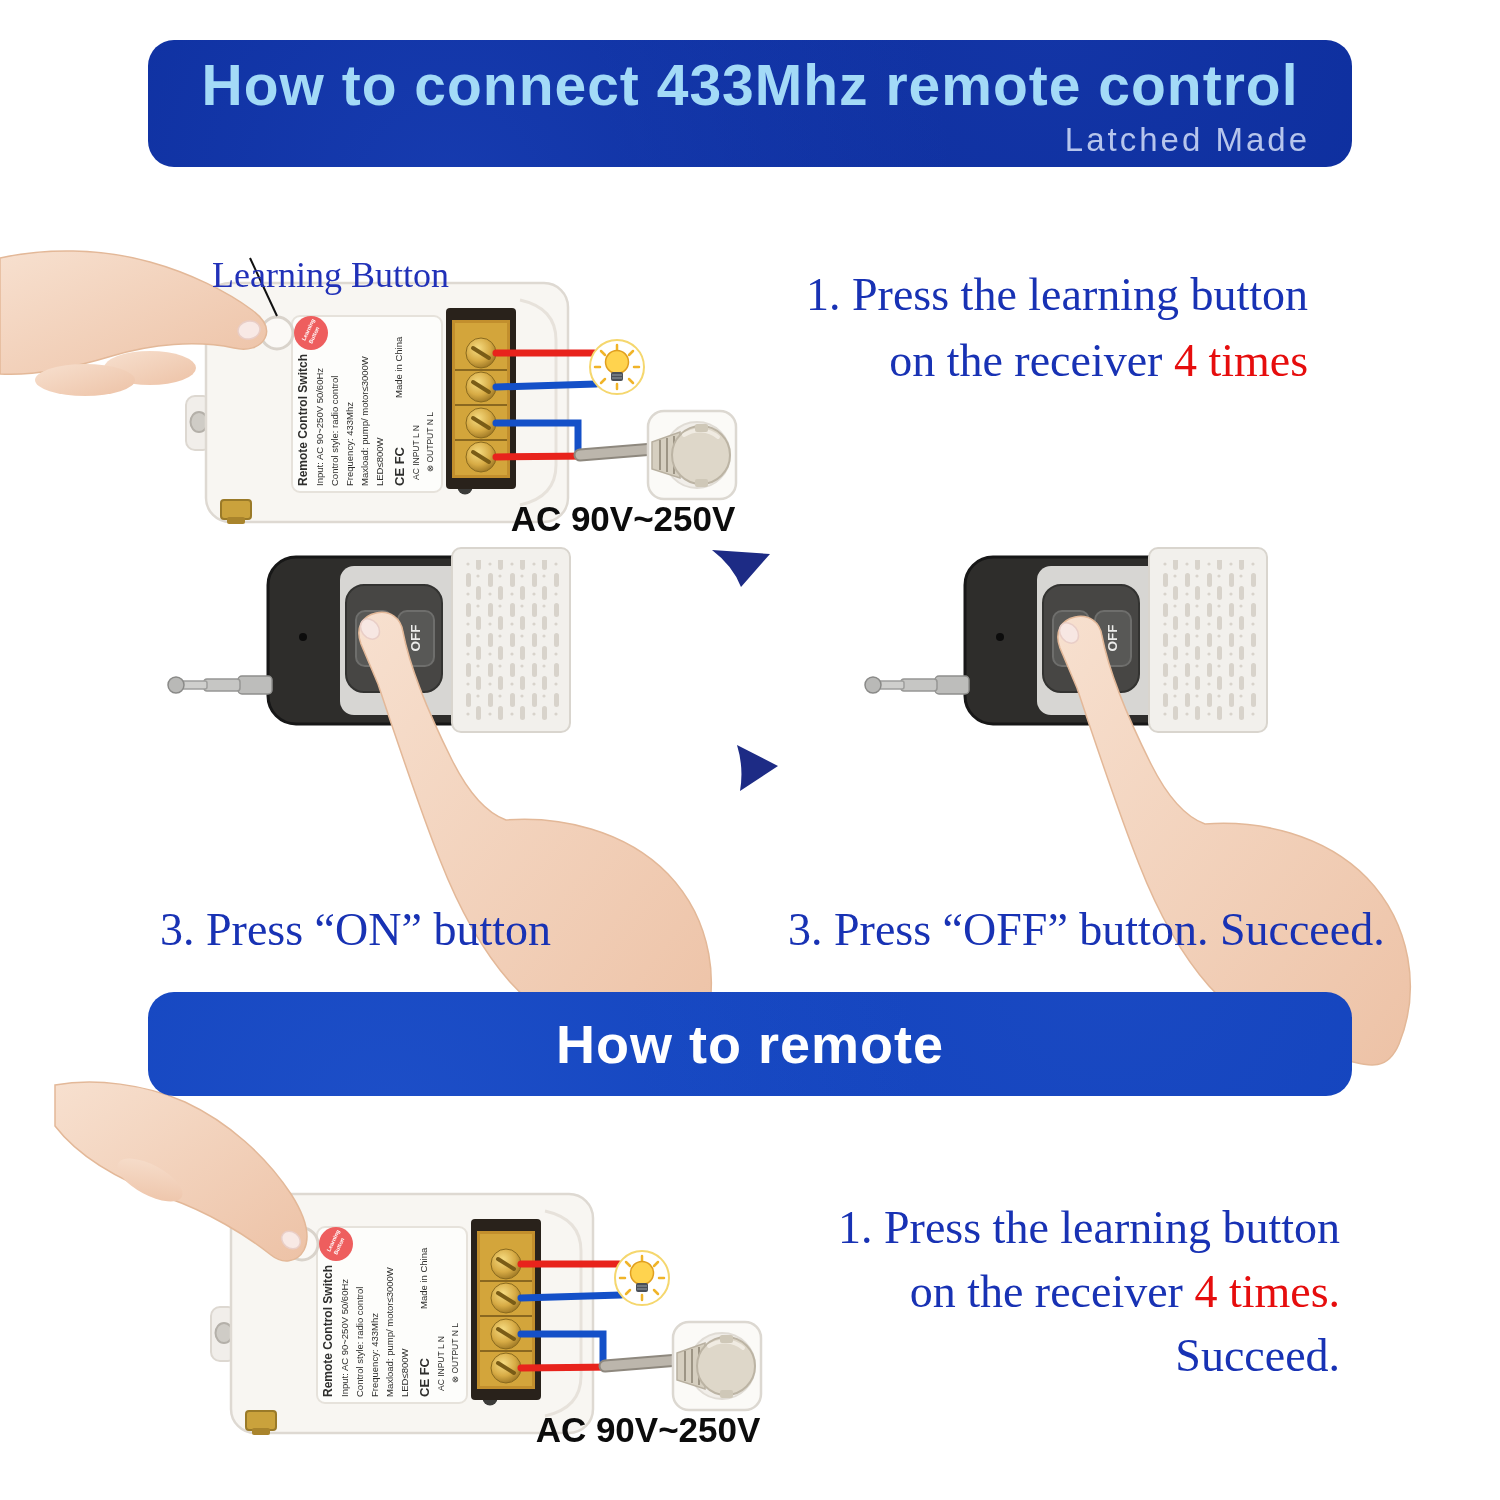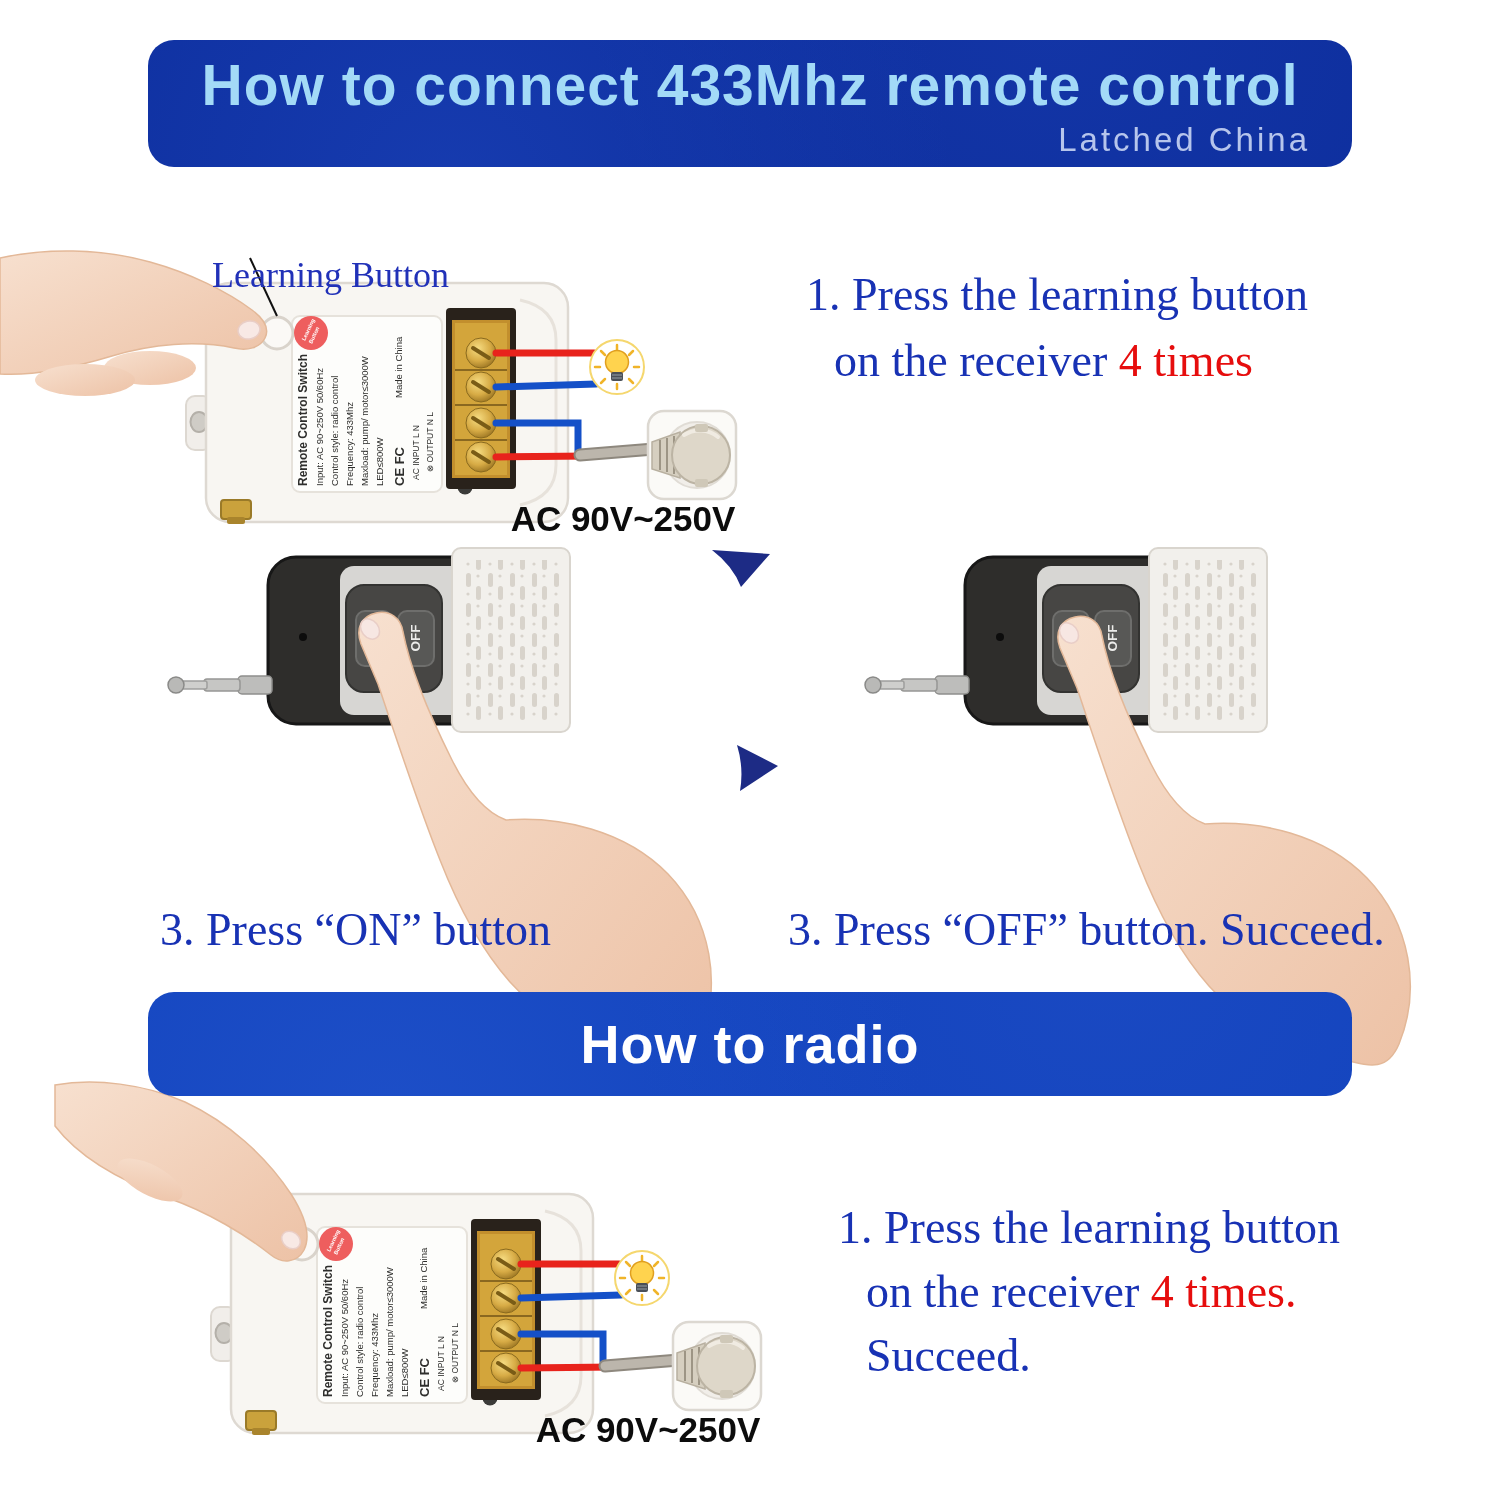--- a/index.html
+++ b/index.html
@@ -17,21 +17,21 @@
     color:#a3daf7;letter-spacing:1px;}
   #banner-connect .bSub{position:absolute;right:42px;bottom:8px;font-size:33px;font-weight:400;
     color:#b6c5ec;letter-spacing:3px;}
   #banner-reset{top:992px;height:104px;background:#1243bd;
     background-image:radial-gradient(circle at 20% 130%, rgba(40,90,210,.5), rgba(40,90,210,0) 55%),
                      radial-gradient(circle at 80% -30%, rgba(35,80,200,.45), rgba(35,80,200,0) 50%);}
   #banner-reset .bTitle{margin:0;text-align:center;font-size:54px;font-weight:bold;color:#ffffff;
     line-height:104px;letter-spacing:1px;}
 
   .stepText{position:absolute;z-index:2;font-family:"Liberation Serif",serif;color:#1832b4;
-    font-size:46px;white-space:nowrap;}
+    font-size:46px;white-space:nowrap;text-align:right;}
   .stepText .indent{margin-left:28px;}
   .stepText .red{color:#e60d0d;}
   #step1{left:806px;top:262px;line-height:66px;}
   #step2{left:160px;top:903px;}
   #step3{left:788px;top:903px;}
   #resetStep{left:838px;top:1196px;line-height:64px;}
   #learnLabel{left:212px;top:214px;font-family:"Liberation Serif",serif;font-size:36px;color:#2131b8;z-index:2;}
 </style>
 </head>
 <body>
@@ -213,25 +213,25 @@
     <path d="M55,1085 C95,1078 145,1084 185,1102 C228,1122 266,1156 291,1194
              C305,1216 311,1236 304,1250 C297,1263 282,1264 271,1255
              C246,1235 208,1212 168,1198 C118,1180 78,1156 55,1126 Z" fill="url(#skin)" stroke="#e3b898" stroke-width="1.5"></path>
     <ellipse cx="150" cy="1180" rx="36" ry="15" transform="rotate(28 150 1180)" fill="url(#skin)"></ellipse>
     <ellipse cx="291" cy="1240" rx="10" ry="8" transform="rotate(38 291 1240)" fill="#f8e9e5" stroke="#e9cec7" stroke-width="1.5"></ellipse>
   </g>
 </svg>
 
 <div class="banner" id="banner-connect">
   <h1 class="bTitle">How to connect 433Mhz remote control</h1>
-  <div class="bSub">Latched China</div>
+  <div class="bSub">Latched Made</div>
 </div>
 
 <div class="banner" id="banner-reset">
-  <h1 class="bTitle">How to radio</h1>
+  <h1 class="bTitle">How to remote</h1>
 </div>
 
 <div id="learnLabel" class="overlay">Learning Button</div>
 
 <div id="step1" class="stepText">
   <div>1. Press the learning button</div>
   <div class="indent"><span>on the receiver </span><span class="red">4 times</span></div>
 </div>
 
 <div id="step2" class="stepText">3. Press “ON” button</div>

